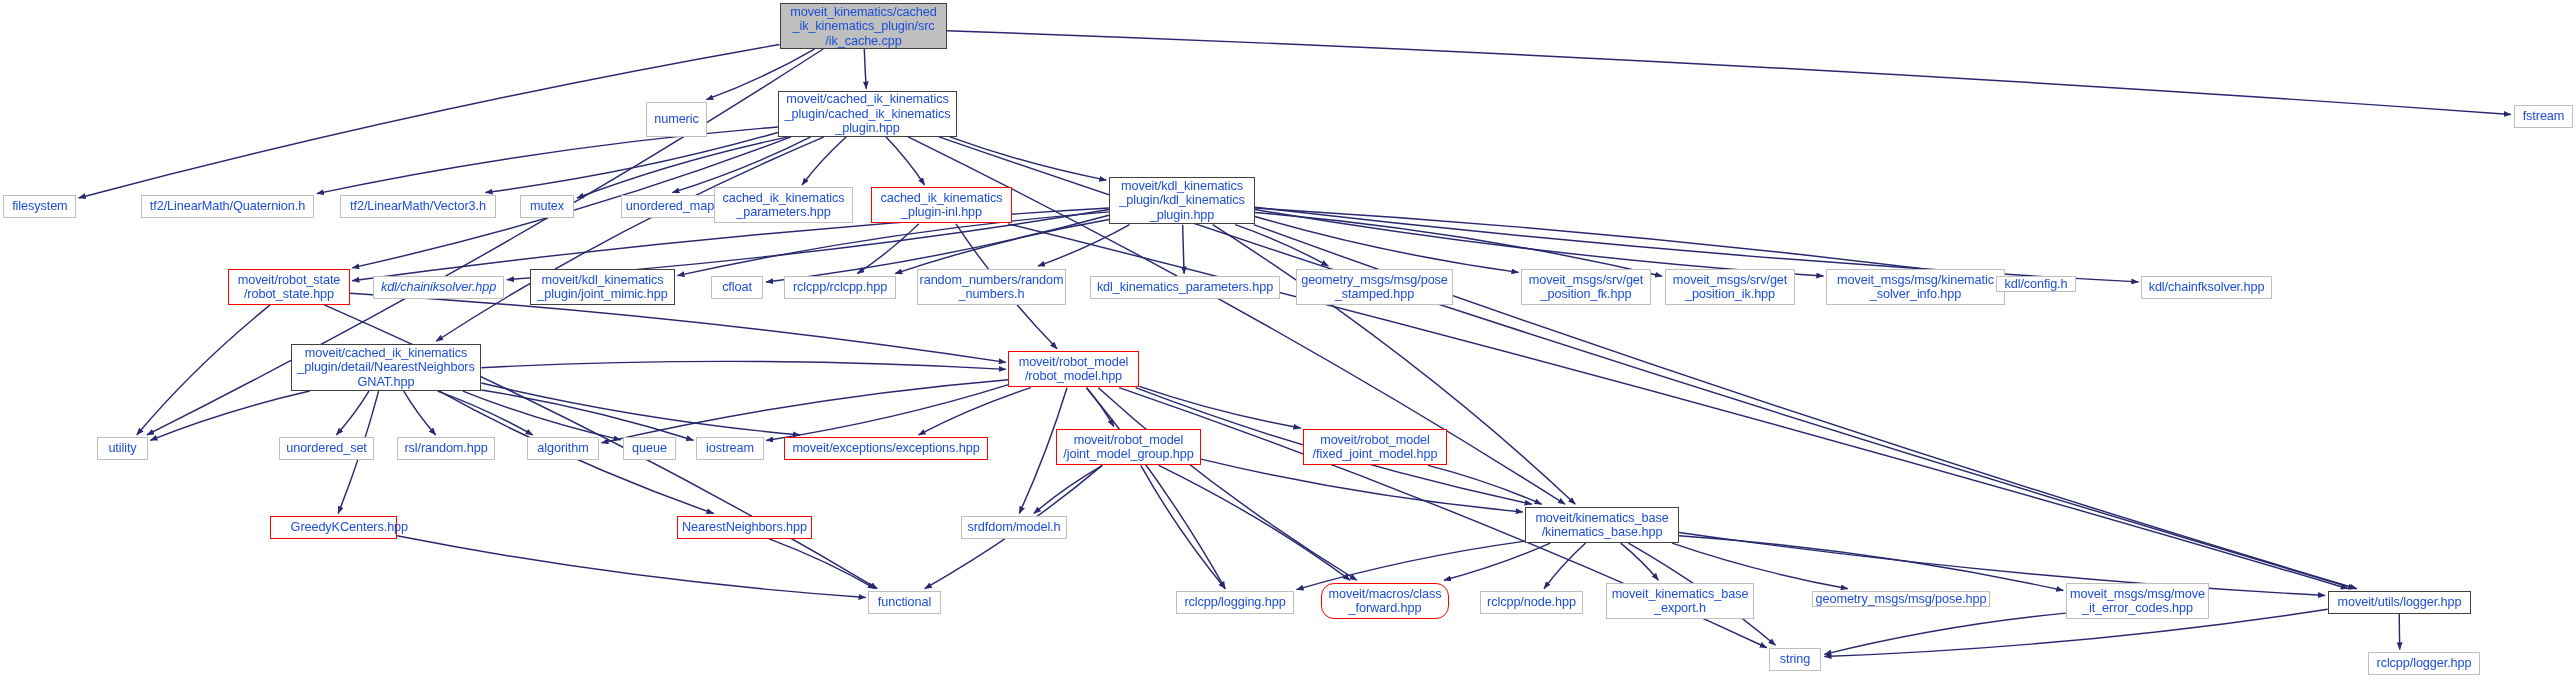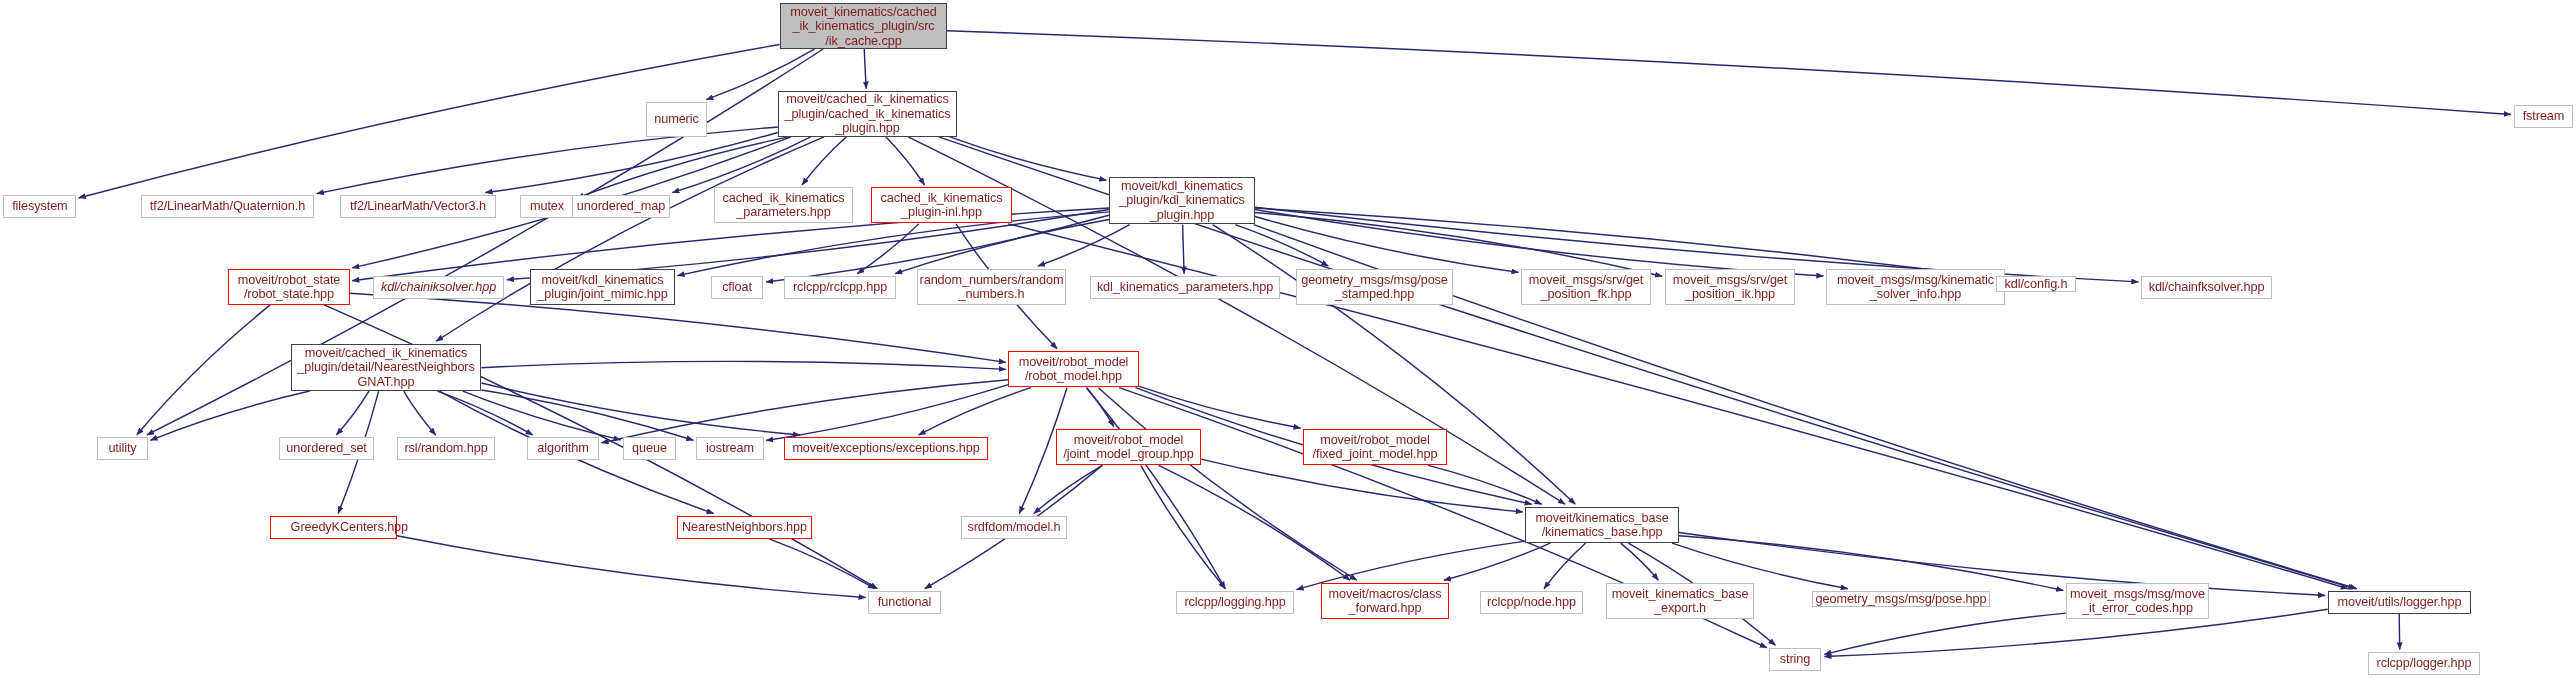--- a/index.html
+++ b/index.html
@@ -26,21 +26,21 @@
   }
   .node {
     position: absolute;
     box-sizing: border-box;
     display: flex;
     align-items: center;
     justify-content: center;
     text-align: center;
     background: #ffffff;
     border: 0.8px solid #bfbfbf;
-    color: #7f1d1d;
+    color: #1d4ed8;
     font-size: 12.7px;
     line-height: 1.13;
     letter-spacing: -0.1px;
     white-space: pre-line;
     padding: 0.8px 3.4px;
     z-index: 5;
   }
   .node.root {
     background: #bfbfbf;
     border: 0.8px solid #404040;
@@ -147,21 +147,21 @@
 /ik_cache.cpp</div>
       <div class="node" style="left: 646px; top: 102px; width: 61px; height: 35px;">numeric</div>
       <div class="node dark" style="left: 778px; top: 91px; width: 179px; height: 46px;">moveit/cached_ik_kinematics
 _plugin/cached_ik_kinematics
 _plugin.hpp</div>
       <div class="node" style="left: 2514px; top: 105px; width: 59px; height: 23px;">fstream</div>
       <div class="node" style="left: 3.4px; top: 195px; width: 73px; height: 23px;">filesystem</div>
       <div class="node" style="left: 141px; top: 195px; width: 173px; height: 23px;">tf2/LinearMath/Quaternion.h</div>
       <div class="node" style="left: 340px; top: 195px; width: 156px; height: 23px;">tf2/LinearMath/Vector3.h</div>
       <div class="node" style="left: 520px; top: 195px; width: 54px; height: 23px;">mutex</div>
-      <div class="node" style="left: 572px; top: 195px; width: 98px; height: 23px;">unordered_map</div>
+      <div class="node" style="left: 621px; top: 195px; width: 98px; height: 23px;">unordered_map</div>
       <div class="node" style="left: 714px; top: 187px; width: 139px; height: 36px;">cached_ik_kinematics
 _parameters.hpp</div>
       <div class="node red" style="left: 871px; top: 187px; width: 141px; height: 36px;">cached_ik_kinematics
 _plugin-inl.hpp</div>
       <div class="node dark" style="left: 1109px; top: 177px; width: 146px; height: 47px;">moveit/kdl_kinematics
 _plugin/kdl_kinematics
 _plugin.hpp</div>
       <div class="node red" style="left: 228px; top: 269px; width: 122px; height: 36px;">moveit/robot_state
 /robot_state.hpp</div>
       <div class="node" style="left: 373px; top: 276px; width: 131px; height: 23px; font-style: italic;">kdl/chainiksolver.hpp</div>
@@ -198,21 +198,21 @@
 /joint_model_group.hpp</div>
       <div class="node red" style="left: 1303px; top: 429px; width: 144px; height: 36px;">moveit/robot_model
 /fixed_joint_model.hpp</div>
       <div class="node red" style="left: 270px; top: 516px; width: 127px; height: 23px; padding-left: 35px;">GreedyKCenters.hpp</div>
       <div class="node red" style="left: 677px; top: 516px; width: 135px; height: 23px;">NearestNeighbors.hpp</div>
       <div class="node" style="left: 961px; top: 516px; width: 106px; height: 23px;">srdfdom/model.h</div>
       <div class="node dark" style="left: 1525px; top: 507px; width: 154px; height: 36px;">moveit/kinematics_base
 /kinematics_base.hpp</div>
       <div class="node" style="left: 868px; top: 591px; width: 73px; height: 23px;">functional</div>
       <div class="node" style="left: 1176px; top: 591px; width: 118px; height: 23px;">rclcpp/logging.hpp</div>
-      <div class="node red" style="left: 1321px; top: 583px; width: 128px; height: 36px;">moveit/macros/class
+      <div class="node red" style="left: 1321px; top: 583px; width: 128px; height: 36px; border-radius: 13px;">moveit/macros/class
 _forward.hpp</div>
       <div class="node" style="left: 1480px; top: 591px; width: 103px; height: 23px;">rclcpp/node.hpp</div>
       <div class="node" style="left: 1606px; top: 583px; width: 148px; height: 36px;">moveit_kinematics_base
 _export.h</div>
       <div class="node" style="left: 1812px; top: 591px; width: 178px; height: 16px;">geometry_msgs/msg/pose.hpp</div>
       <div class="node" style="left: 2066px; top: 583px; width: 143px; height: 36px;">moveit_msgs/msg/move
 _it_error_codes.hpp</div>
       <div class="node dark" style="left: 2328px; top: 591px; width: 143px; height: 23px;">moveit/utils/logger.hpp</div>
       <div class="node" style="left: 1769px; top: 648px; width: 52px; height: 23px;">string</div>
       <div class="node" style="left: 2344px; top: 652px; width: 112px; height: 23px; margin-left: 24px;">rclcpp/logger.hpp</div>

